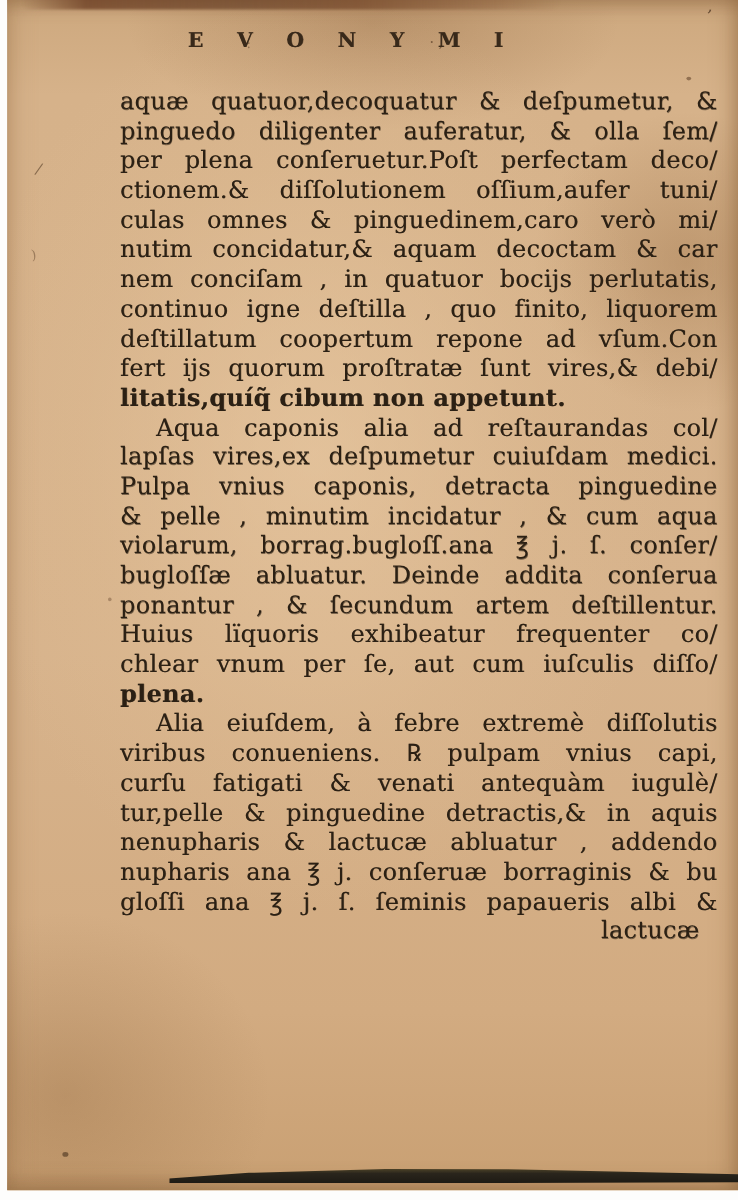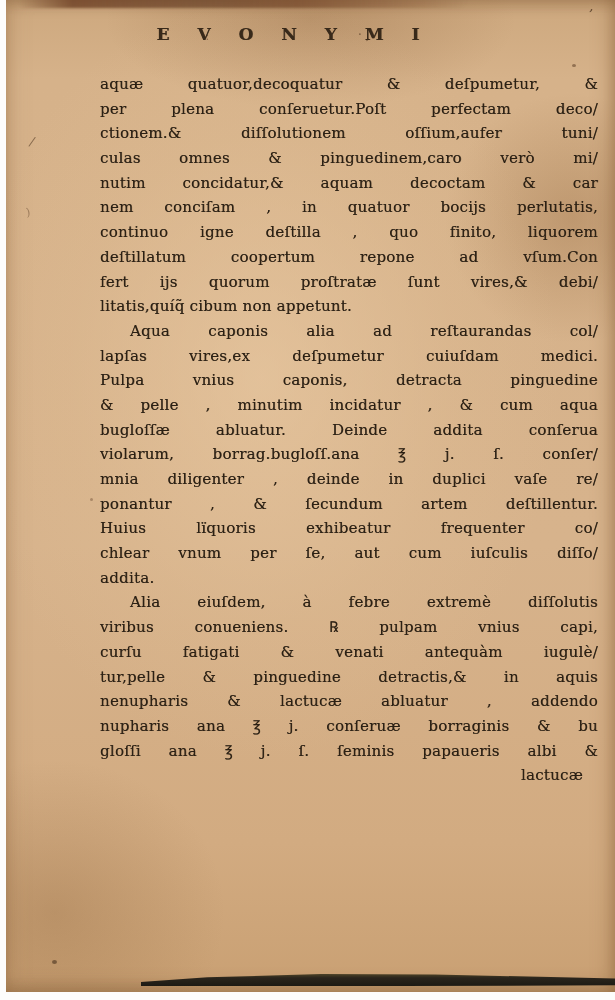--- a/index.html
+++ b/index.html
@@ -21,24 +21,24 @@
                rgba(110,64,36,.62) 62%, rgba(120,72,42,.25) 88%, rgba(0,0,0,0) 100%);
     filter:blur(1.1px);}
   .bottom-wedge{position:absolute;left:135px;right:0;bottom:6px;height:18px;
     background:linear-gradient(180deg,#8a7737 0%,#554a2a 28%,#2a251c 55%,#1d1a14 100%);
     clip-path:polygon(0 78%, 14% 52%, 38% 34%, 62% 36%, 100% 58%, 100% 96%, 55% 100%, 0 100%);
     filter:blur(.4px);}
   .header{position:absolute;left:0;top:24px;width:615px;padding-right:40px;box-sizing:border-box;
     text-align:center;font-size:17px;font-weight:bold;color:#38291a;
     letter-spacing:11px;text-shadow:.4px .4px .5px rgba(50,35,20,.55);}
   .body-text{position:absolute;left:94px;top:72px;width:498px;color:#2b2014;
-    font-size:15px;line-height:24.7px;letter-spacing:.25px;
+    font-size:20px;line-height:24.7px;letter-spacing:.25px;
     text-shadow:.35px .35px .45px rgba(43,32,20,.55);}
   .line{text-align:justify;text-align-last:justify;white-space:normal;height:24.7px;overflow:visible;}
-  .line.short{text-align:left;text-align-last:left;}
+  .line.short{text-align:left;text-align-last:left;font-weight:bold;}
   .line.indent{text-indent:30px;}
   .catchword{text-align:left;text-align-last:right;padding-right:15px;height:24.7px;}
   .mark{position:absolute;color:rgba(70,45,25,.55);font-size:13px;}
   .m1{left:24px;top:134px;transform:rotate(18deg);}
   .m2{left:20px;top:206px;font-size:11px;transform:rotate(-8deg);color:rgba(70,45,25,.4);}
   .m3{left:352px;top:28px;font-size:12px;color:rgba(70,45,25,.6);}
   .m4{left:582px;top:6px;font-size:14px;transform:rotate(12deg);color:rgba(60,38,22,.7);}
   .m5{left:196px;top:30px;font-size:11px;color:rgba(70,45,25,.45);}
   .speck1,.speck2,.speck3{position:absolute;border-radius:50%;background:rgba(80,50,28,.5);}
   .speck1{left:566px;top:64px;width:4px;height:3px;}
@@ -58,40 +58,40 @@
     <span class="mark m2">)</span>
     <span class="mark m3">· ,</span>
     <span class="mark m4">’</span>
     <span class="mark m5">·:</span>
     <span class="speck1"></span>
     <span class="speck2"></span>
     <span class="speck3"></span>
 
     <div class="body-text">
       <div class="line">aquæ quatuor,decoquatur &amp; deſpumetur, &amp;</div>
+      <div class="line">pinguedo diligenter auferatur, &amp; olla ſem/</div>
       <div class="line">per plena conſeruetur.Poſt perfectam deco/</div>
       <div class="line">ctionem.&amp; diſſolutionem oſſium,aufer tuni/</div>
       <div class="line">culas omnes &amp; pinguedinem,caro verò mi/</div>
       <div class="line">nutim concidatur,&amp; aquam decoctam &amp; car</div>
       <div class="line">nem conciſam , in quatuor bocijs perlutatis,</div>
       <div class="line">continuo igne deſtilla , quo finito, liquorem</div>
       <div class="line">deſtillatum coopertum repone ad vſum.Con</div>
       <div class="line">fert ijs quorum proſtratæ ſunt vires,&amp; debi/</div>
       <div class="line short">litatis,quíq̃ cibum non appetunt.</div>
       <div class="line indent">Aqua caponis alia ad reſtaurandas col/</div>
       <div class="line">lapſas vires,ex deſpumetur cuiuſdam medici.</div>
       <div class="line">Pulpa vnius caponis, detracta pinguedine</div>
       <div class="line">&amp; pelle , minutim incidatur , &amp; cum aqua</div>
+      <div class="line">violarum, borrag.bugloſſ.ana ℥ j. ſ. conſer/</div>
       <div class="line">bugloſſæ abluatur.  Deinde addita conſerua</div>
-      <div class="line">violarum, borrag.bugloſſ.ana ℥ j. ſ. conſer/</div>
-      <div class="line">mnia diligenter , deinde in duplici vaſe re/</div>
       <div class="line">ponantur , &amp; ſecundum artem deſtillentur.</div>
       <div class="line">Huius lïquoris exhibeatur frequenter co/</div>
       <div class="line">chlear vnum per ſe, aut cum iuſculis diſſo/</div>
-      <div class="line short">addita.</div>
+      <div class="line short">plena.</div>
       <div class="line indent">Alia eiuſdem, à febre extremè diſſolutis</div>
       <div class="line">viribus conueniens.  ℞ pulpam vnius capi,</div>
       <div class="line">curſu fatigati &amp; venati antequàm iugulè/</div>
       <div class="line">tur,pelle &amp; pinguedine detractis,&amp; in aquis</div>
       <div class="line">nenupharis &amp; lactucæ abluatur , addendo</div>
       <div class="line">nupharis ana ℥ j. conſeruæ borraginis &amp; bu</div>
       <div class="line">gloſſi ana ℥ j. ſ. ſeminis papaueris albi &amp;</div>
       <div class="catchword">lactucæ</div>
     </div>
 

